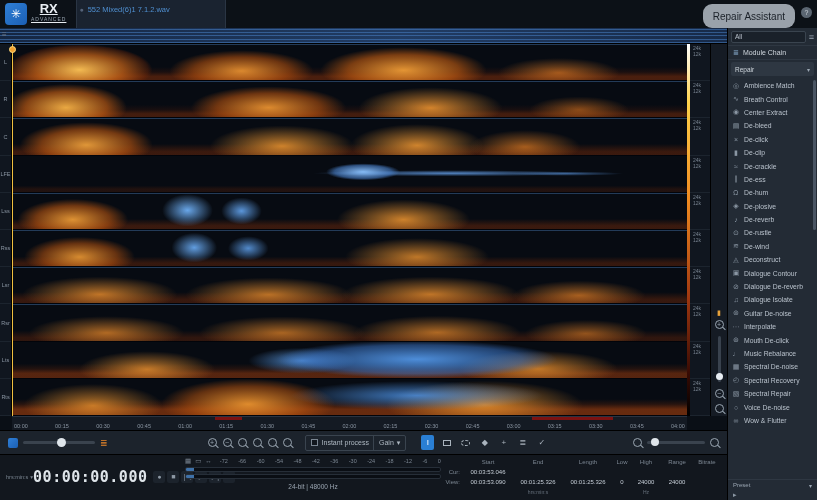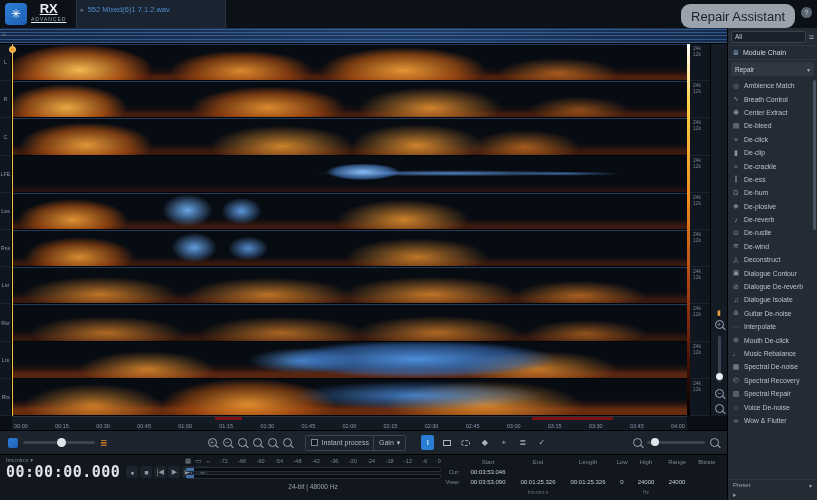--- a/index.html
+++ b/index.html
@@ -5,21 +5,21 @@
   *{box-sizing:border-box;margin:0;padding:0;font-family:"Liberation Sans",sans-serif;}
   html,body{width:817px;height:500px;overflow:hidden;background:#12171e;}
   
   .titlebar{height:28px;background:#0c1117;display:flex;align-items:center;position:relative;}
   .logo{width:22px;height:22px;margin:0 4px 0 5px;border-radius:4px;background:linear-gradient(135deg,#2f7fd6,#1b5fb4);display:flex;align-items:center;justify-content:center;color:#fff;font-size:12px;}
   .appname{color:#e8edf2;font-weight:bold;font-size:13px;line-height:10px;margin-right:10px;text-align:center;text-decoration:underline;}
   .appname small{display:block;font-size:5px;font-weight:normal;color:#9aa6b2;letter-spacing:1px;}
   .tab{height:38px;align-self:flex-end;background:#1a2330;border:1px solid #2a3544;border-bottom:none;border-radius:5px 5px 0 0;padding:0 18px 0 2px;display:flex;align-items:center;gap:4px;min-width:150px;}
   .tab .dot{color:#5d7austin;color:#55637a;font-size:7px;}
   .tab span.t{color:#4f8fd0;font-size:7.5px;white-space:nowrap;}
-  .pill{position:absolute;right:22px;top:4px;height:23px;padding:12px 10px;border-radius:9px;background:#9aa2ab;color:#1a2028;font-size:13px;display:flex;align-items:center;border:none;}
+  .pill{position:absolute;right:22px;top:4px;height:23px;padding:12px 10px;border-radius:9px;background:#9aa2ab;color:#1a2028;font-size:10px;display:flex;align-items:center;border:none;}
   .help-circle{position:absolute;right:5px;top:7px;width:11px;height:11px;border-radius:50%;background:#5b6672;color:#cfd6dd;font-size:7px;display:flex;align-items:center;justify-content:center;}
   
   .workspace{display:flex;height:472px;}
   .main{width:727px;display:flex;flex-direction:column;background:#0a0f16;}
   .overview{height:16px;background:#0b1322;position:relative;border-bottom:1px solid #000;
     background-image:linear-gradient(90deg,rgba(50,95,160,.25),rgba(60,110,180,.45) 55%,rgba(50,95,160,.3)),repeating-linear-gradient(180deg,transparent 0 1px,rgba(80,140,210,.55) 1px 2px,transparent 2px 3.2px);}
   .ov-icon{position:absolute;left:2px;top:2px;color:#6c7886;font-size:8px;}
   
   .spectro{flex:1;display:flex;min-height:0;}
   .chan-col{width:12px;background:#10161f;display:flex;flex-direction:column;border-right:1px solid #000;}
@@ -67,21 +67,21 @@
   .toolgrp{display:flex;gap:6px;align-items:center;margin-left:10px;}
   .tool{width:13px;height:15px;display:flex;align-items:center;justify-content:center;color:#aab4be;font-size:8px;border-radius:2px;}
   .tool.sel{background:#2a7fd4;color:#fff;}
   .tool .rect{width:8px;height:6px;border:1px solid #aab4be;}
   .tool .lasso{width:9px;height:6px;border:1px dashed #aab4be;border-radius:50%;}
   .zslider{margin-left:auto;display:flex;align-items:center;gap:5px;}
   .zslider .track{width:58px;height:3px;background:#3a434e;border-radius:2px;position:relative;}
   .zslider .track i{position:absolute;top:-3px;left:4px;width:8px;height:8px;border-radius:50%;background:#dfe5ea;}
   
   .transportbar{height:46px;background:#12171e;border-top:1px solid #000;display:flex;padding:2px 6px 4px 6px;}
-  .t-left{width:175px;display:flex;flex-direction:column;}
+  .t-left{width:175px;display:flex;flex-direction:row;}
   .t-fmt{color:#7a8591;font-size:5.5px;display:flex;gap:2px;align-items:center;}
   .t-row{display:flex;align-items:center;gap:6px;}
   .bigtime{font-family:"DejaVu Sans Mono",monospace;color:#dfe5ea;font-size:15px;font-weight:bold;letter-spacing:.5px;}
   .tr-btns{display:flex;gap:2px;}
   .tr-btn{width:12px;height:12px;display:flex;align-items:center;justify-content:center;color:#8d98a4;font-size:7px;background:#1c232c;border-radius:2px;}
   .meterblk{width:292px;display:flex;flex-direction:column;margin-left:4px;}
   .m-top{display:flex;align-items:center;gap:2px;}
   .m-icons{display:flex;gap:4px;color:#7a8591;font-size:6.5px;margin-right:6px;}
   .m-labels{flex:1;display:flex;justify-content:space-between;}
   .m-labels span{color:#7a8591;font-size:5.5px;}

